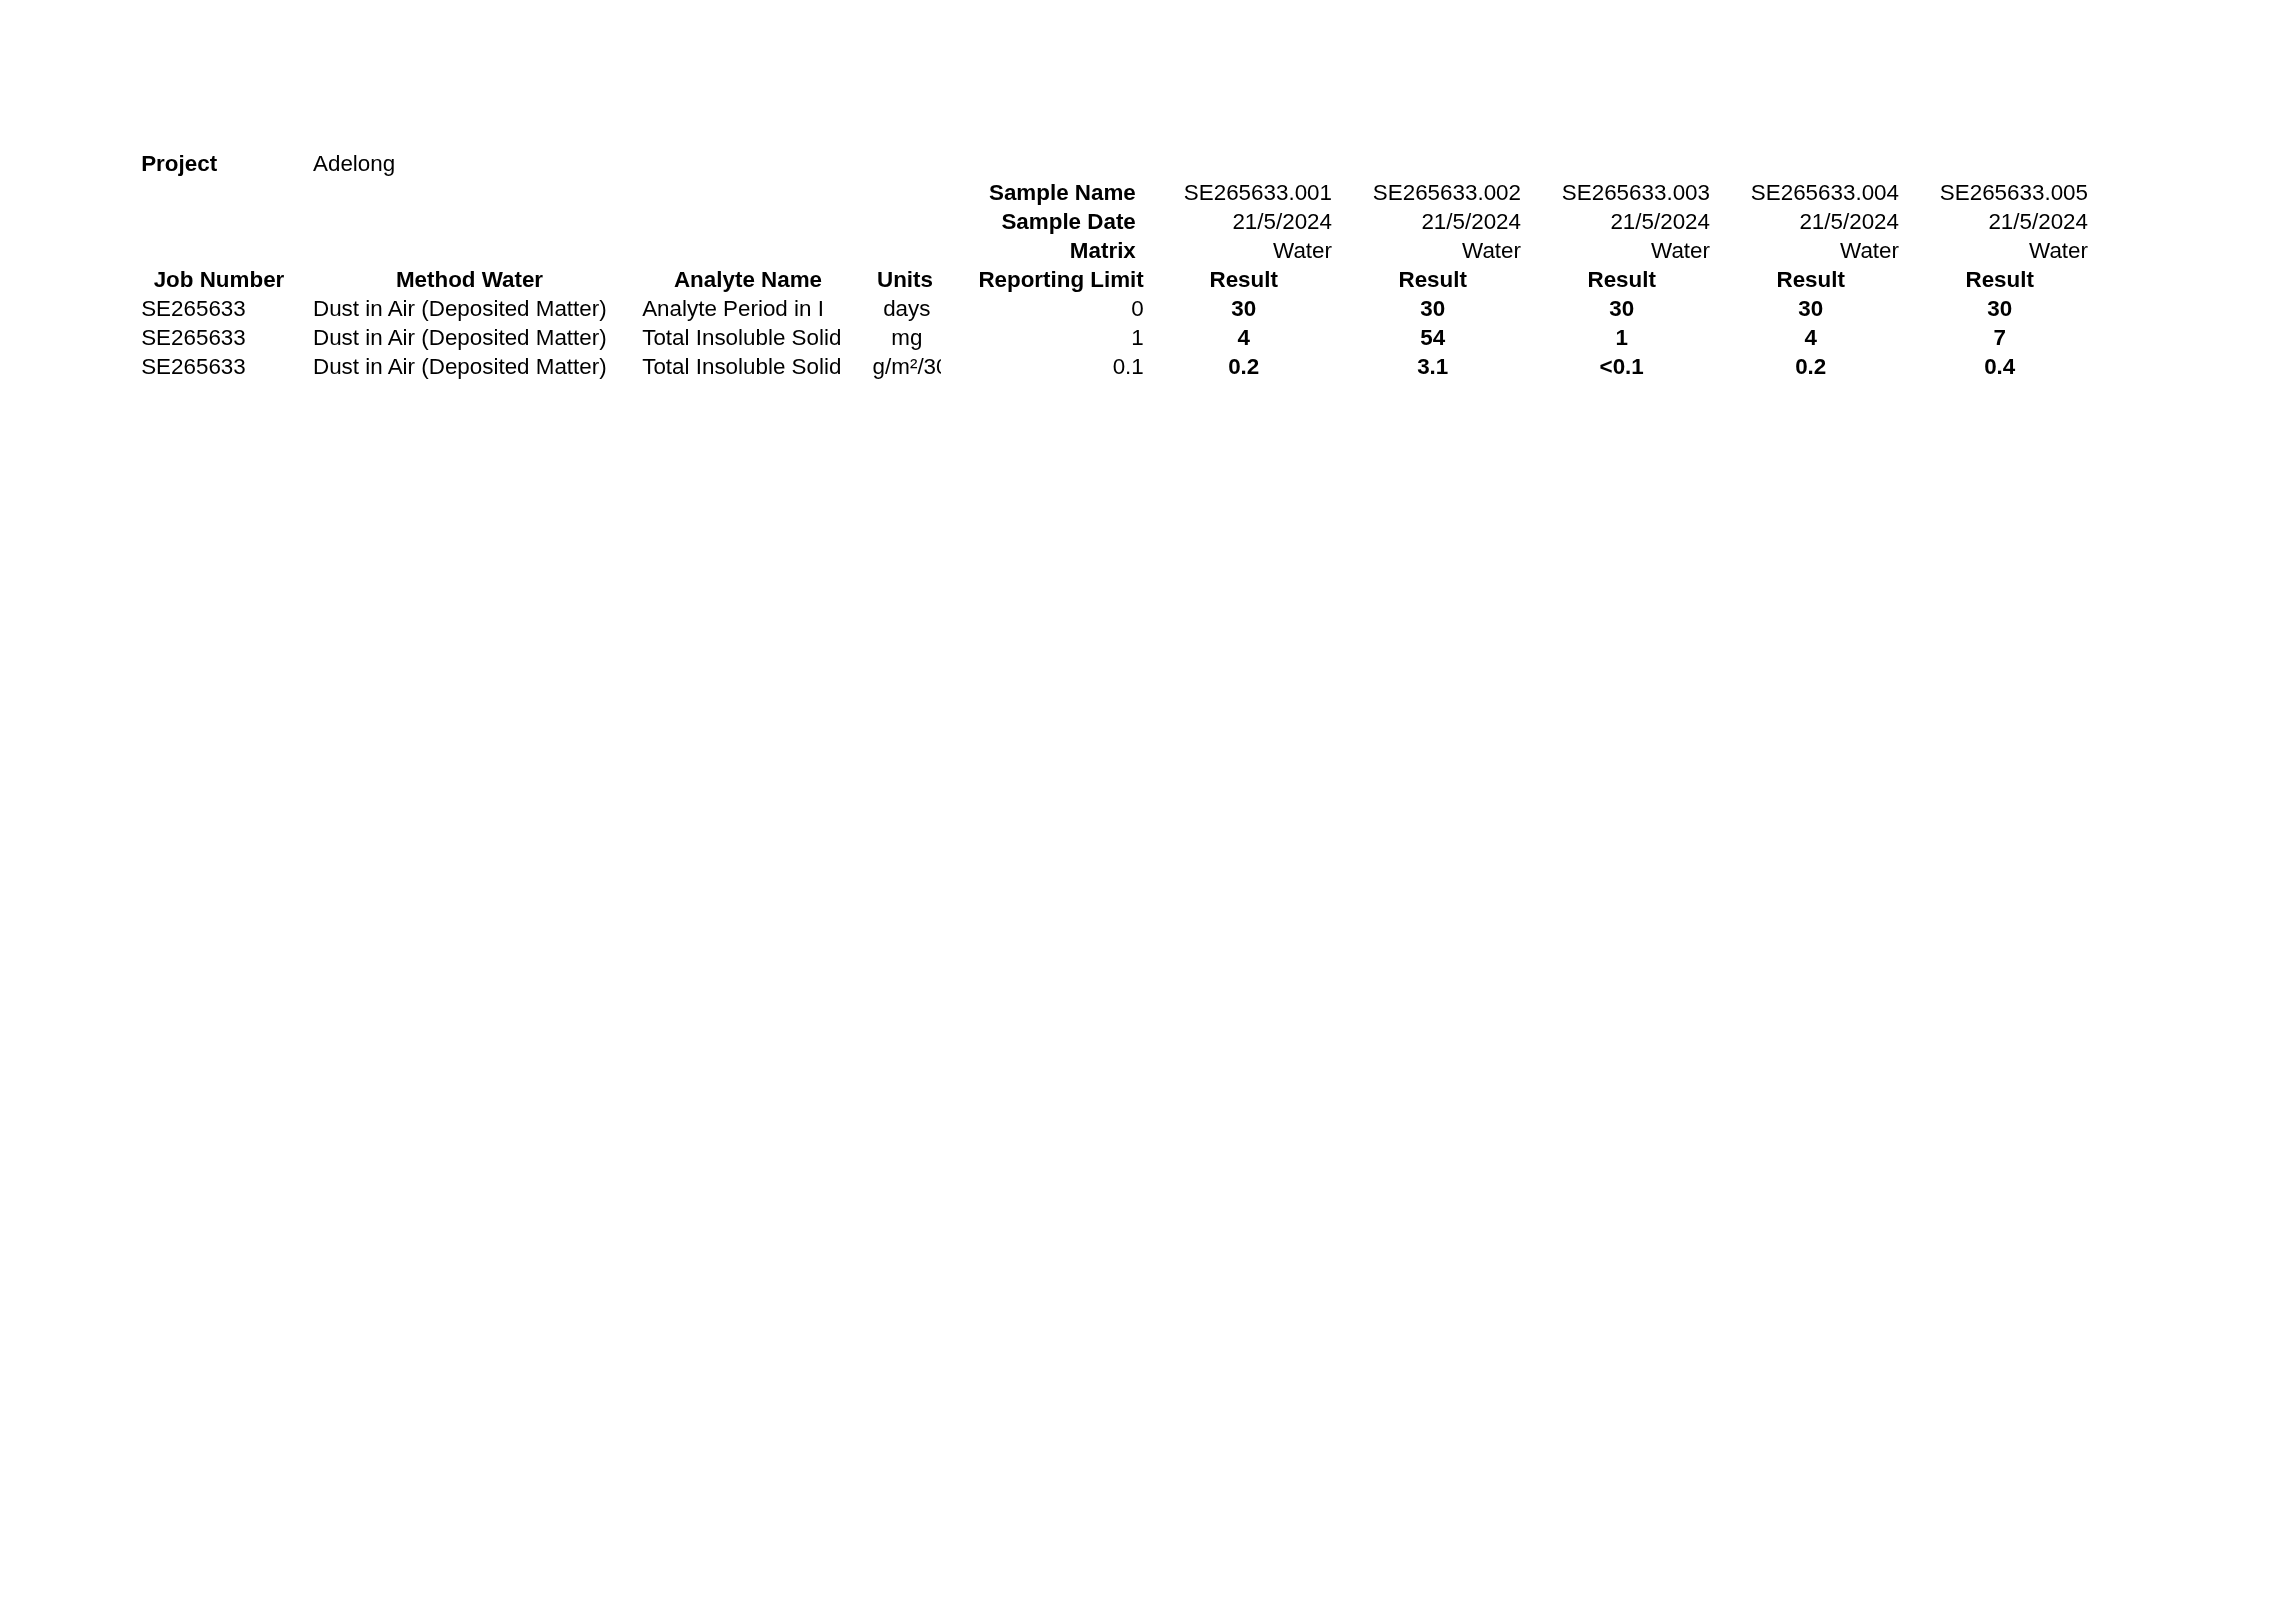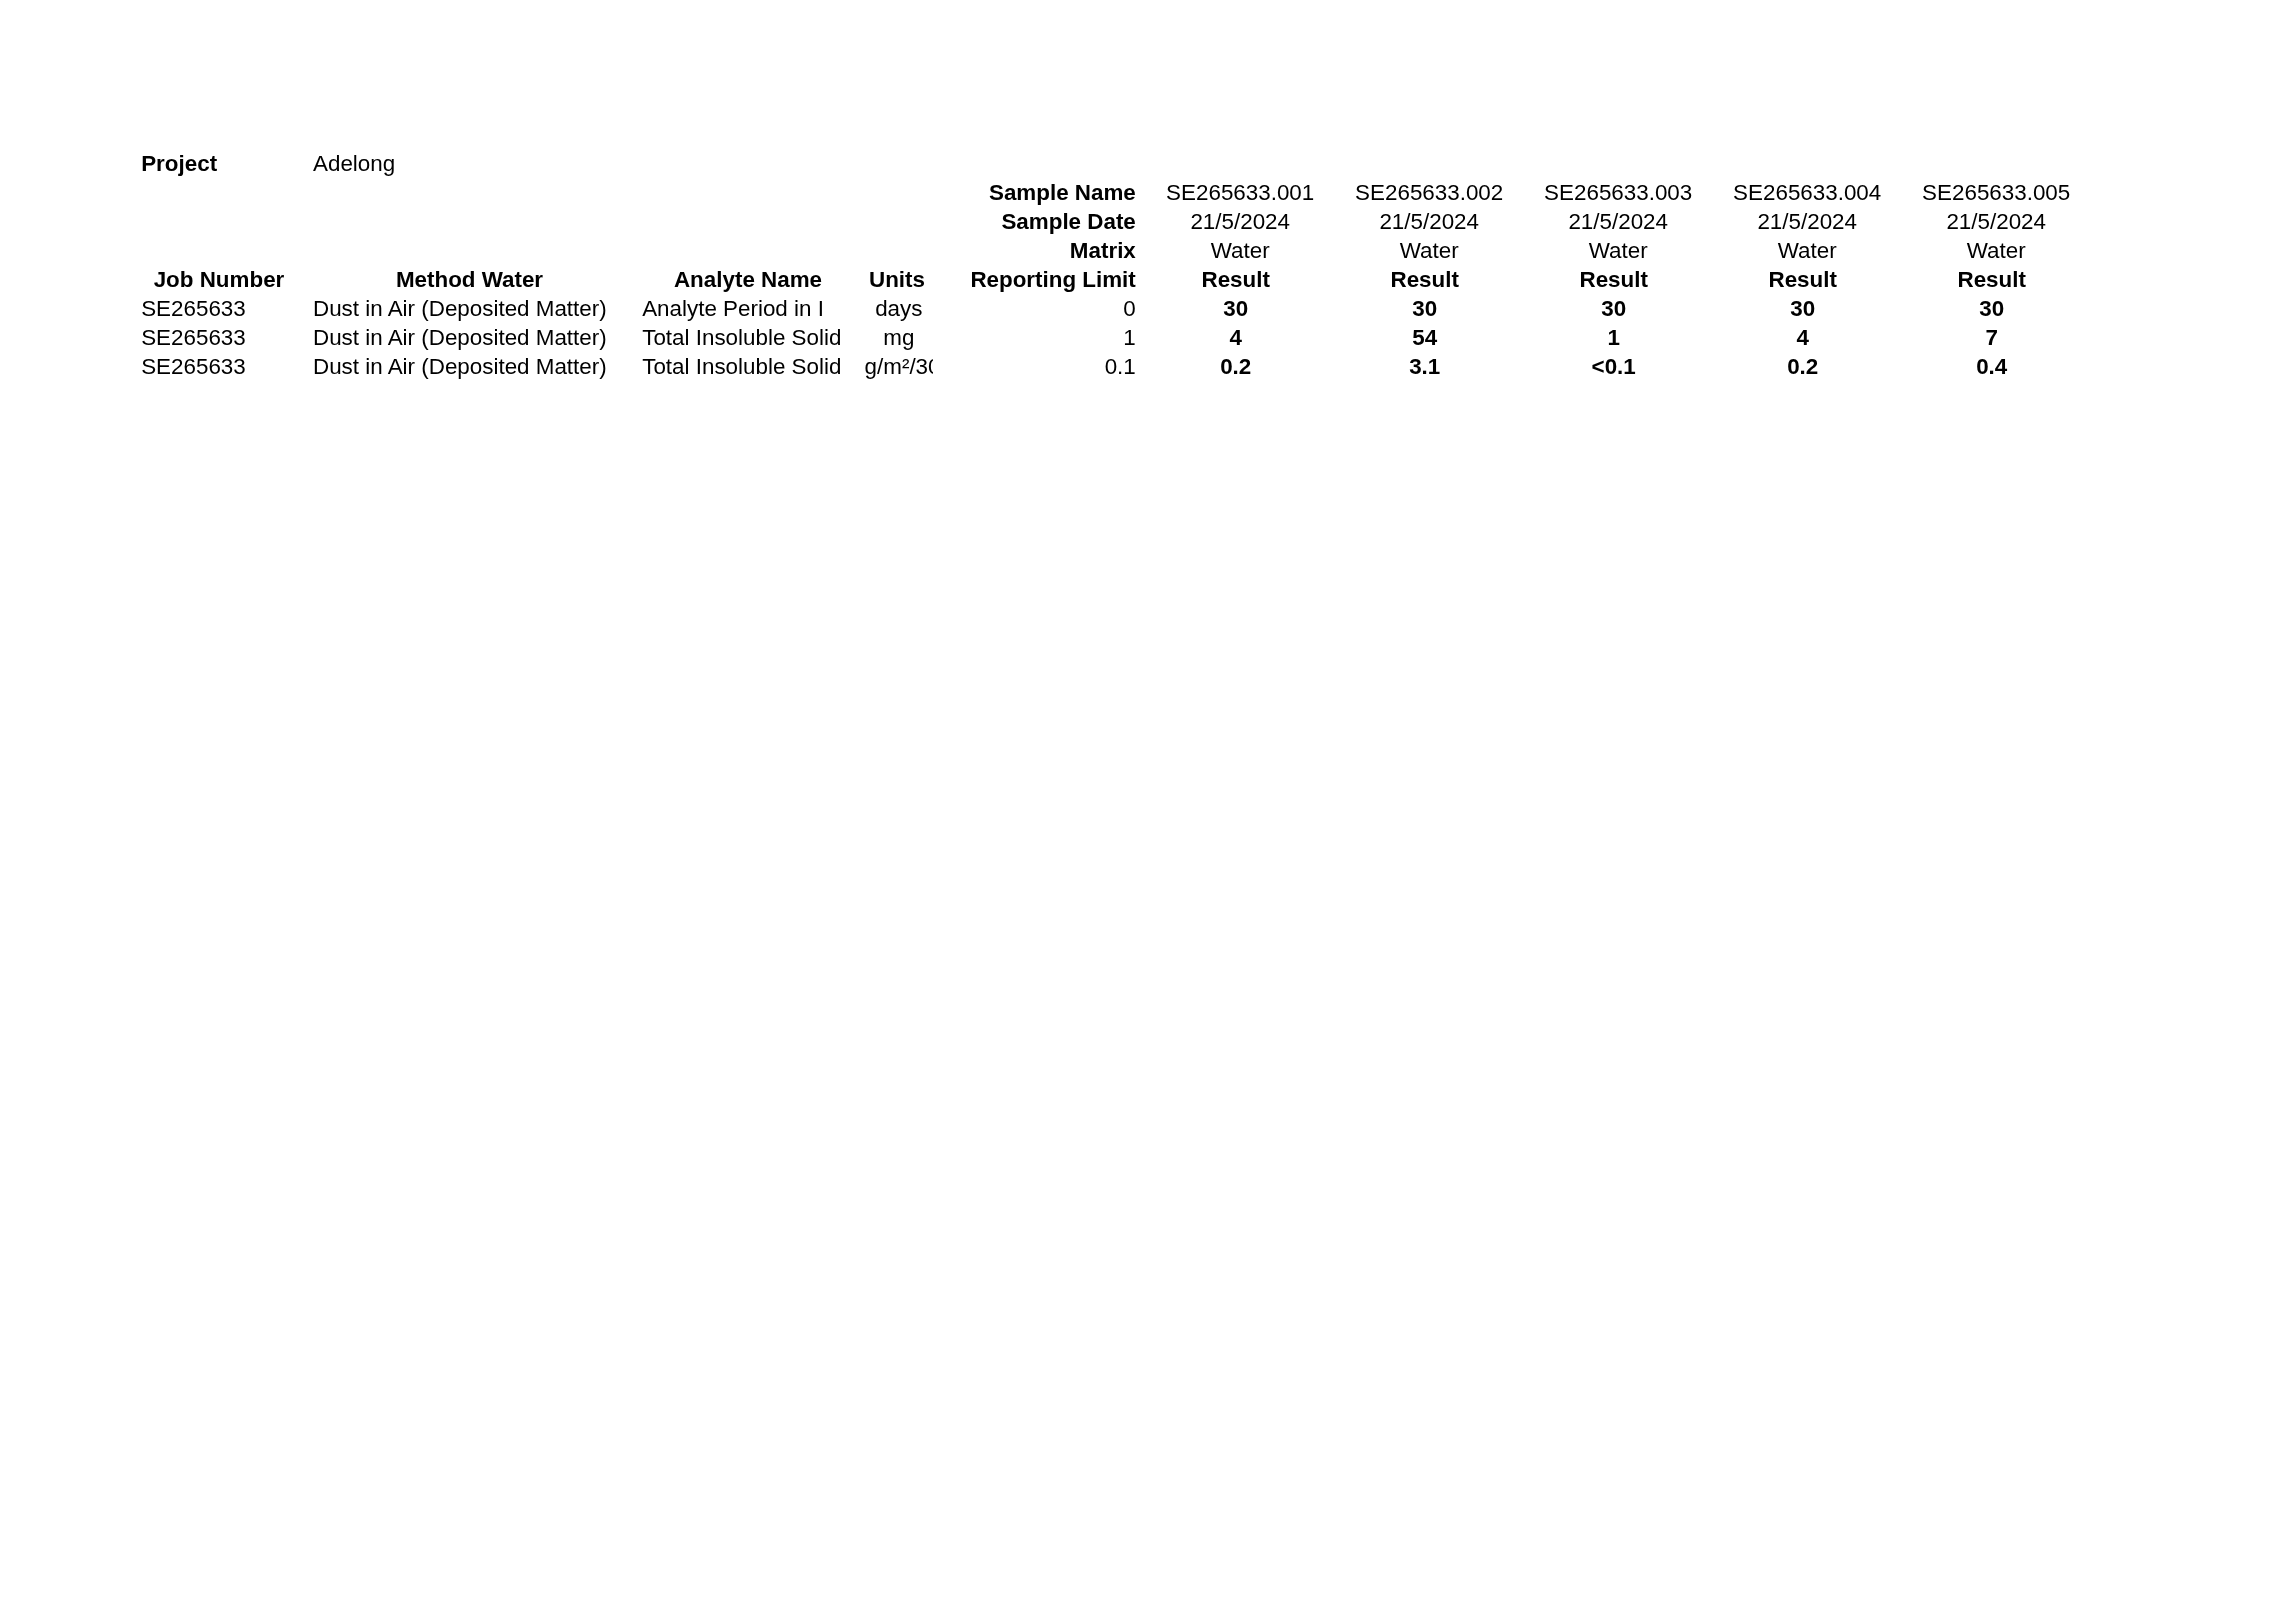--- a/index.html
+++ b/index.html
@@ -26,28 +26,28 @@
     height: 29px;
     line-height: 29px;
     font-size: 22.4px;
     white-space: nowrap;
     overflow: hidden;
     flex: 0 0 auto;
   }
   .wA { width: 170px; }
   .wB { width: 331px; }
   .wC { width: 226px; }
-  .wD { width: 72px; }
+  .wD { width: 72px; margin-left: 8px; }
   .wE { width: 210px; }
   .wR { width: 189px; }
   .sp { width: 799px; }  
   .bold { font-weight: 700; }
   .al8  { text-align: left;  padding-left: 7.2px; }
   .al10 { text-align: left;  padding-left: 9px; }
-  .al6  { text-align: center;  padding-left: 5.4px; }
+  .al6  { text-align: right;  padding-left: 5.4px; }
   .al4  { text-align: center;  padding-left: 3.6px; }
   .ar4  { text-align: center; padding-right: 3.6px; }
   .ar8  { text-align: right; padding-right: 7.2px; }
   .ac   { text-align: center; }
 </style>
 </head>
 <body>
 
 <div class="sheet">
 

